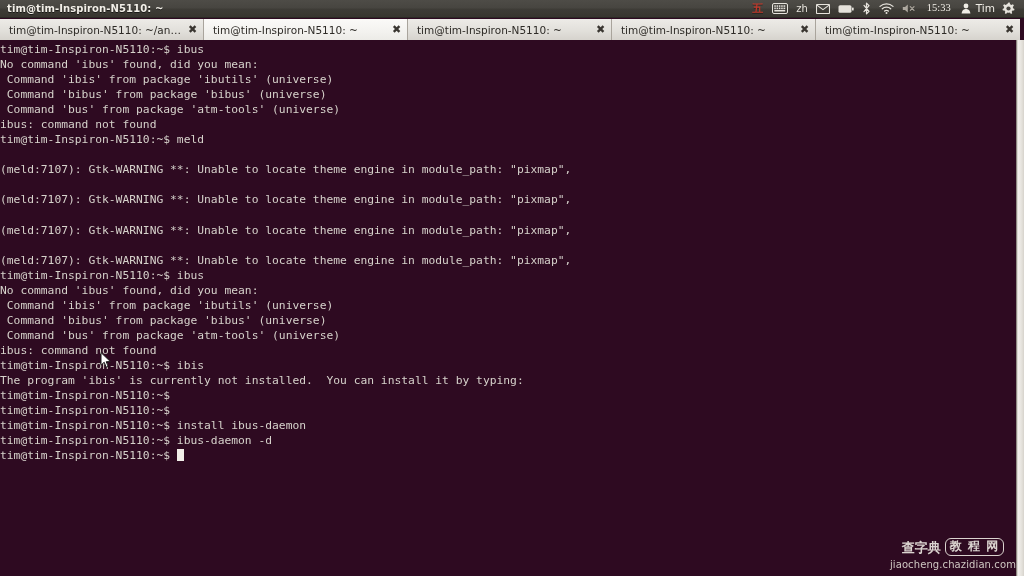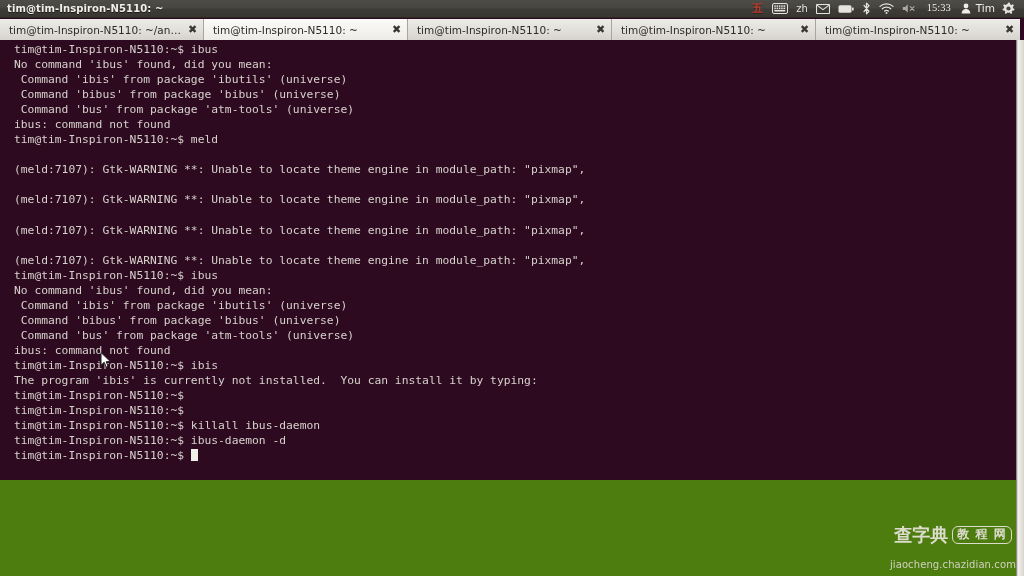--- a/index.html
+++ b/index.html
@@ -135,23 +135,23 @@
     font-weight: bold;
     line-height: 1;
     cursor: pointer;
   }
 
   
   .terminal {
     position: absolute;
     left: 0; top: 40px;
     width: 1016px;
-    height: 440px;
+    height: 536px;
     background: #2e0a21;
-    padding: 2px 0 0 14px;
+    padding: 2px 0 0 0;
     box-sizing: border-box;
     overflow: hidden;
   }
   .term-line {
     font-family: "DejaVu Sans Mono", monospace;
     font-size: 11.3px;
     line-height: 15.05px;
     color: #d6d2cb;
     white-space: pre;
     height: 15.05px;
@@ -203,39 +203,39 @@
     opacity: 0.92;
     pointer-events: none;
   }
   .wm-row {
     display: flex;
     align-items: center;
     gap: 4px;
   }
   .wm-big {
     font-family: "DejaVu Sans", sans-serif;
-    font-size: 18px;
+    font-size: 13px;
     font-weight: bold;
     color: #e9e5de;
     letter-spacing: 0px;
     line-height: 1;
   }
   .wm-box {
     border: 1.5px solid #e9e5de;
     border-radius: 6px;
     padding: 1px 4px;
     font-family: "DejaVu Sans", sans-serif;
     font-size: 12px;
     font-weight: bold;
     color: #e9e5de;
     letter-spacing: 1px;
     line-height: 1.15;
   }
   .wm-url {
-    margin-top: 16px;
+    margin-top: 4px;
     font-family: "DejaVu Sans", sans-serif;
     font-size: 10px;
     color: #ddd8d0;
     letter-spacing: 0.1px;
     line-height: 1;
   }
 </style>
 </head>
 <body>
 
@@ -378,21 +378,21 @@
         <div class="term-line">tim@tim-Inspiron-N5110:~$ ibus</div>
         <div class="term-line">No command 'ibus' found, did you mean:</div>
         <div class="term-line"> Command 'ibis' from package 'ibutils' (universe)</div>
         <div class="term-line"> Command 'bibus' from package 'bibus' (universe)</div>
         <div class="term-line"> Command 'bus' from package 'atm-tools' (universe)</div>
         <div class="term-line">ibus: command not found</div>
         <div class="term-line">tim@tim-Inspiron-N5110:~$ ibis</div>
         <div class="term-line">The program 'ibis' is currently not installed.  You can install it by typing:</div>
         <div class="term-line">tim@tim-Inspiron-N5110:~$ </div>
         <div class="term-line">tim@tim-Inspiron-N5110:~$ </div>
-        <div class="term-line">tim@tim-Inspiron-N5110:~$ killall ibus-daemon</div>
+        <div class="term-line">tim@tim-Inspiron-N5110:~$ install ibus-daemon</div>
         <div class="term-line">tim@tim-Inspiron-N5110:~$ ibus-daemon -d</div>
       </div>
     <div class="term-line"><span>tim@tim-Inspiron-N5110:~$ </span><span class="cursor-block"></span></div>
   </div>
 
   <div class="scrollbar">
     <div class="scrollbar-thumb"></div>
   </div>
 
   <div class="mouse-cursor" id="mouse-cursor" style="left: 100px; top: 352px;">

